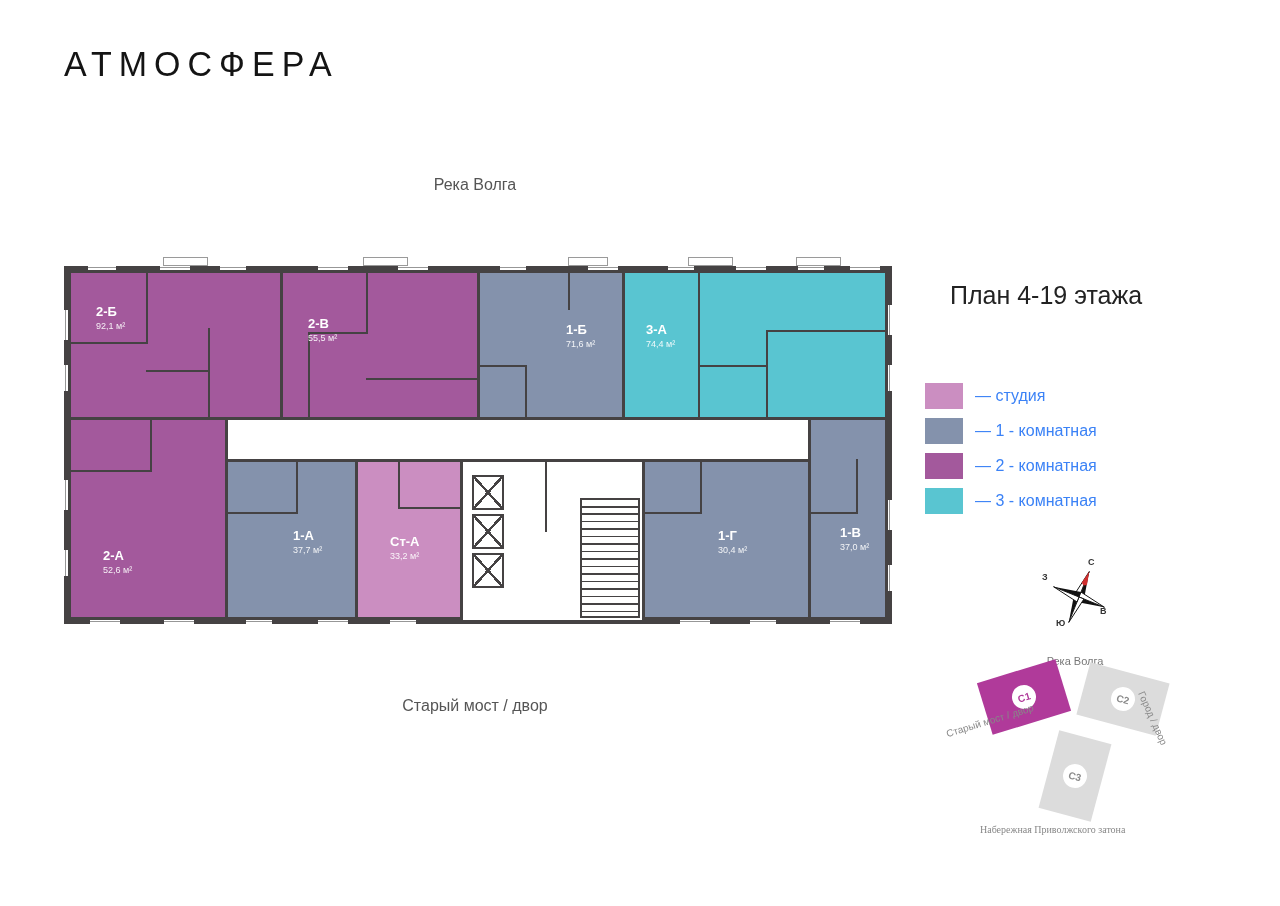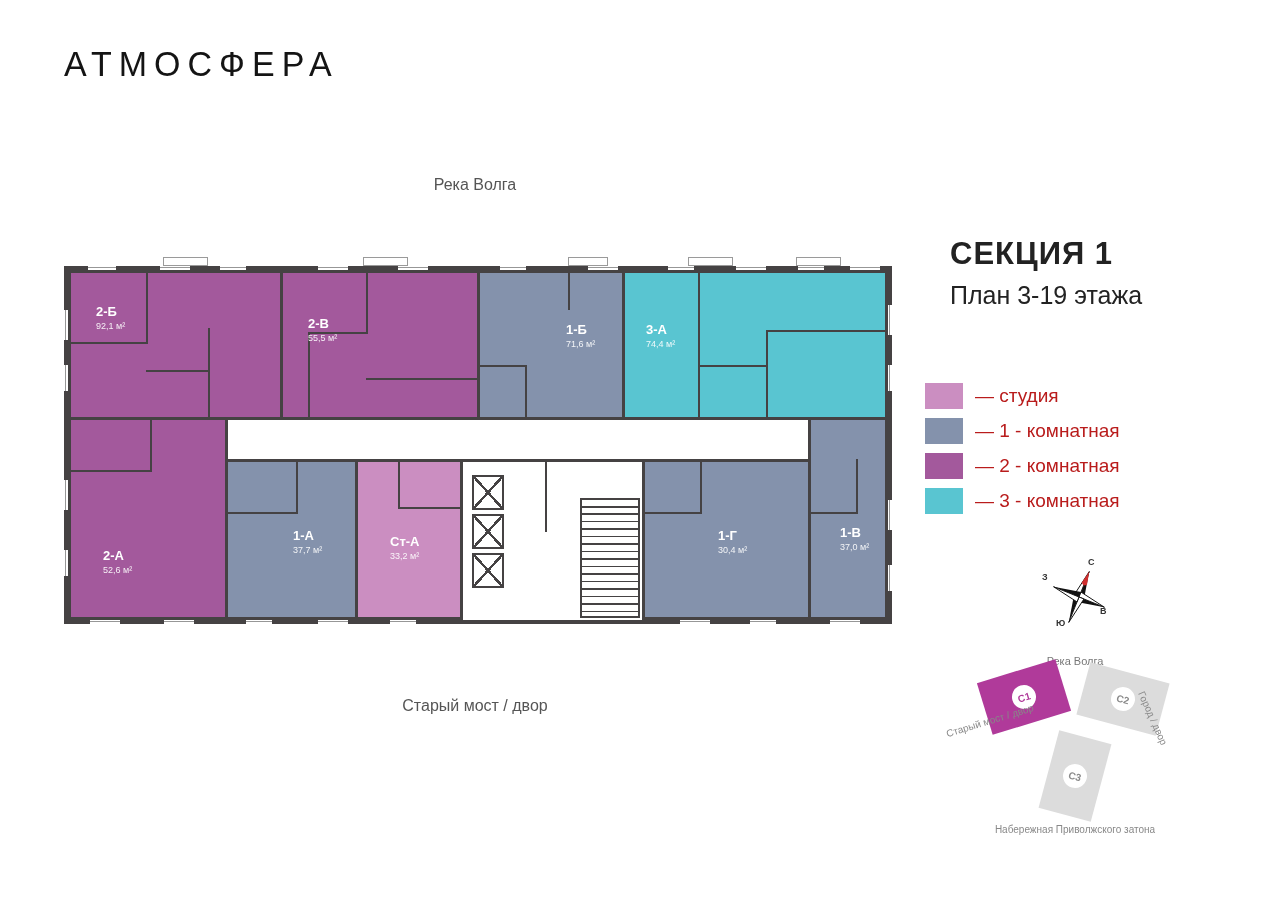--- a/index.html
+++ b/index.html
@@ -18,21 +18,21 @@
 
   
   .house{position:absolute;left:950px;top:164px;font-size:34px;font-weight:400;color:#222;letter-spacing:1px;}
   .section-title{position:absolute;left:950px;top:236px;font-size:31px;font-weight:700;color:#222;letter-spacing:1px;}
   .floors{position:absolute;left:950px;top:281px;font-size:25px;font-weight:400;color:#222;}
 
   
   .legend{position:absolute;left:925px;top:383px;}
   .legend-row{display:flex;align-items:center;margin-bottom:9px;height:26px;}
   .sw{width:38px;height:26px;margin-right:12px;}
-  .legend-label{font-size:19px;color:#b91c1c;}
+  .legend-label{font-size:16px;color:#3b82f6;}
 
   .c-studio{background:#cb8ec1;}
   .c-one{background:#8492ac;}
   .c-two{background:#a3599c;}
   .c-three{background:#59c5d1;}
 
   
   .plan{position:absolute;left:64px;top:266px;width:828px;height:358px;
         border:4px solid #454243;box-sizing:border-box;background:#fff;}
   .apt{position:absolute;border:3px solid #454243;box-sizing:border-box;z-index:1;}
@@ -55,21 +55,21 @@
   .stairs{position:absolute;border:2px solid #454243;box-sizing:border-box;z-index:3;
         background:repeating-linear-gradient(to bottom,#fff 0,#fff 6px,#454243 6px,#454243 7.5px);}
 
   
   .compass{position:absolute;left:1048px;top:566px;width:62px;height:62px;}
   .compass svg{transform:rotate(22deg);}
   .cdir{position:absolute;font-size:9px;font-weight:700;color:#333;}
 
   
   .mini-river{position:absolute;left:1005px;top:655px;width:140px;text-align:center;font-size:11px;color:#777;}
-  .mini-bottom{position:absolute;left:980px;top:824px;width:190px;text-align:center;font-size:10px;color:#888;}
+  .mini-bottom{position:absolute;left:980px;top:824px;width:190px;text-align:left;font-size:10px;color:#888;font-family:Liberation Serif, serif;}
   .mini-left{position:absolute;left:944px;top:712px;width:112px;font-size:10px;color:#888;transform:rotate(-17deg);}
   .mini-right{position:absolute;left:1118px;top:722px;width:78px;font-size:10px;color:#888;transform:rotate(66deg);}
   .blk{position:absolute;box-sizing:border-box;display:flex;align-items:center;justify-content:center;}
   .blk-c1{left:983px;top:670px;width:82px;height:54px;background:#b03a9a;transform:rotate(-17deg);}
   .blk-c2{left:1082px;top:672px;width:82px;height:54px;background:#dcdcdc;transform:rotate(15deg);}
   .blk-c3{left:1048px;top:736px;width:54px;height:80px;background:#dcdcdc;transform:rotate(15deg);}
   .blk-circle{width:24px;height:24px;border-radius:50%;background:#fff;display:flex;align-items:center;
               justify-content:center;font-size:10px;font-weight:700;}
   .blk-c1 .blk-circle{color:#b03a9a;}
   .blk-c2 .blk-circle,.blk-c3 .blk-circle{color:#8a8a8a;}
@@ -80,22 +80,21 @@
 </head>
 <body>
 
 <div class="page">
 
   <div class="logo">АТМОСФЕРА</div>
 
   <div class="top-label">Река Волга</div>
   <div class="bottom-label">Старый мост / двор</div>
 
-  <div class="section-title">СЕКЦИЯ 1</div>
-  <div class="floors">План 3-19 этажа</div>
+  <div class="floors">План 4-19 этажа</div>
 
   <div class="legend">
     <div class="legend-row">
       <div class="sw c-studio"></div>
       <div class="legend-label">— студия</div>
     </div>
     <div class="legend-row">
       <div class="sw c-one"></div>
       <div class="legend-label">— 1 - комнатная</div>
     </div>

